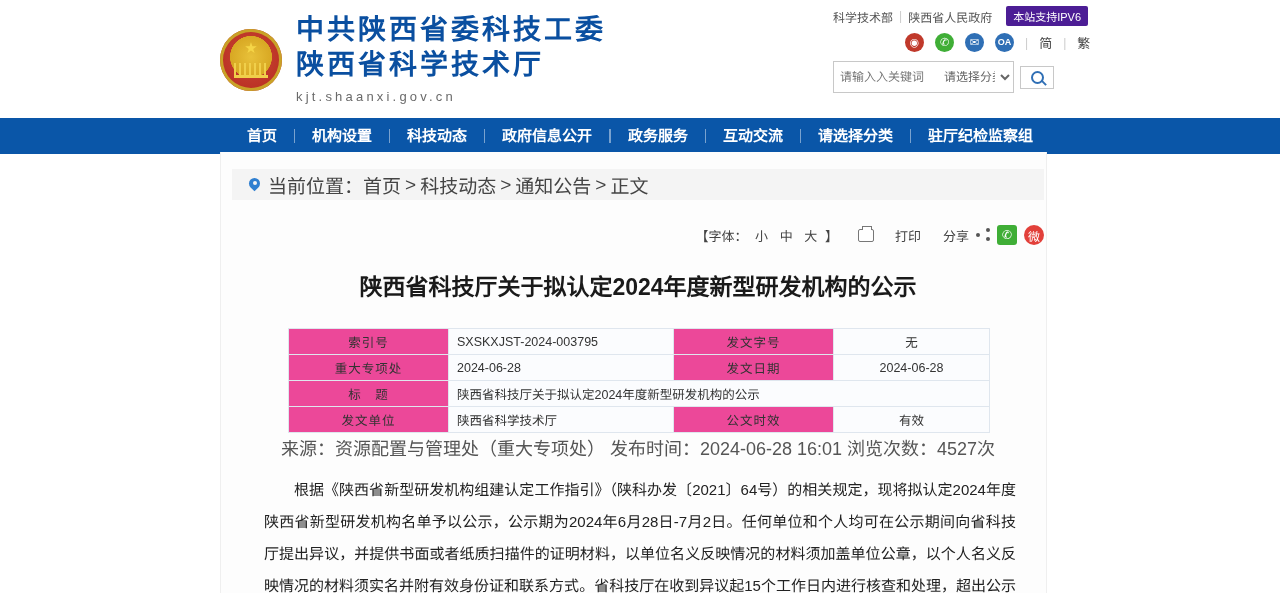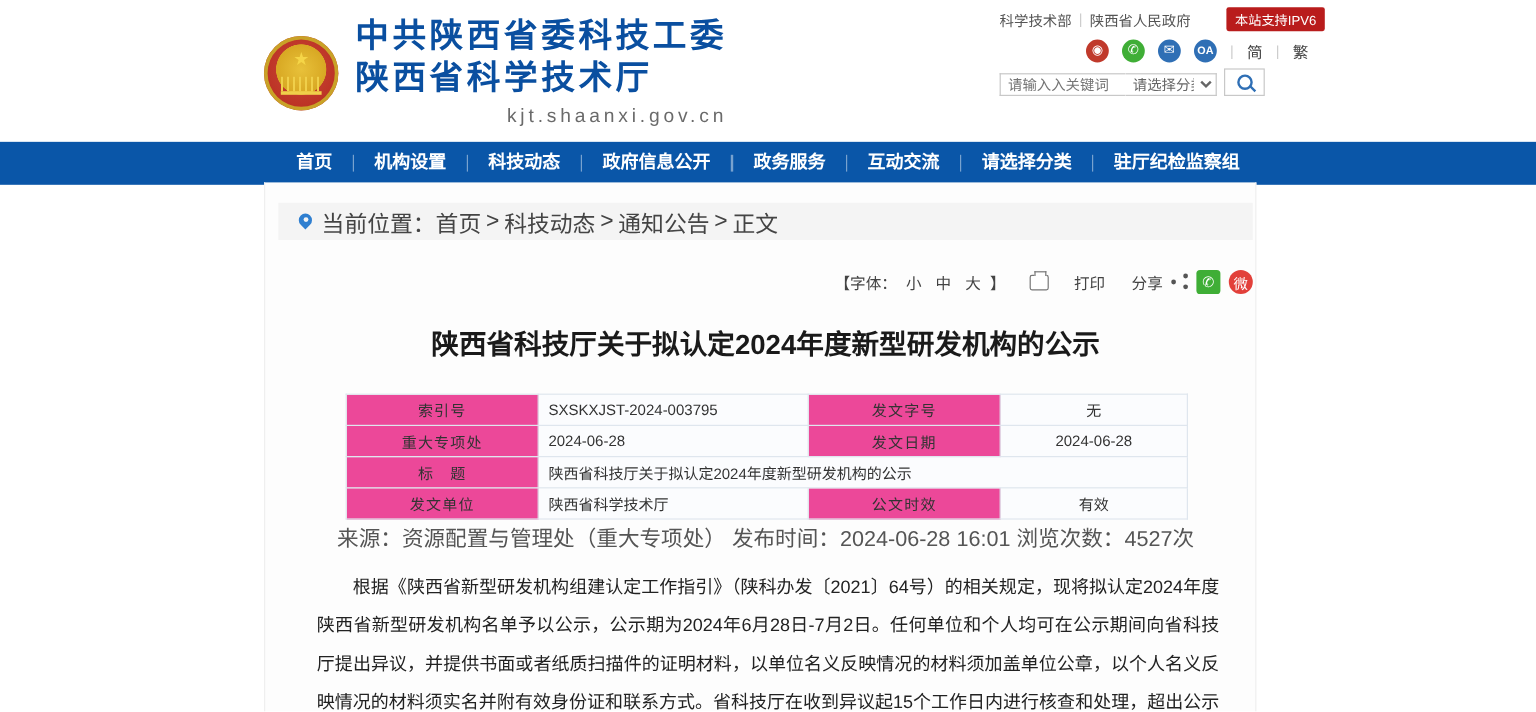--- a/index.html
+++ b/index.html
@@ -33,26 +33,26 @@
     gap: 6px;
   }
   .top-links a {
     color: #555;
     text-decoration: none;
   }
   .top-links .divider {
     color: #ccc;
   }
   .ipv6-badge {
-    background: #b91c1c;
+    background: #4c1d95;
     color: #fff;
     font-size: 11px;
     padding: 2px 7px;
     border-radius: 2px;
-    margin-left: 24px;
+    margin-left: 8px;
     white-space: nowrap;
   }
 
   .top-icons {
     position: absolute;
     top: 33px;
     left: 905px;
     display: flex;
     align-items: center;
     gap: 11px;
@@ -81,22 +81,22 @@
   .vline {
     color: #ccc;
     font-size: 12px;
   }
 
   .searchbar {
     position: absolute;
     top: 61px;
     left: 833px;
     display: flex;
-    align-items: flex-end;
-    height: 19px;
+    align-items: center;
+    height: 32px;
   }
   .search-input {
     width: 105px;
     border: 1px solid #c8c8c8;
     border-right: none;
     font-size: 12px;
     padding: 0 6px;
     color: #999;
     outline: none;
     background: #fff;
@@ -188,23 +188,23 @@
     color: #0a4fa0;
     font-size: 28px;
     font-weight: bold;
     letter-spacing: 3px;
     font-family: "DejaVu Serif", "Liberation Serif", serif;
   }
   .logo-line2 { margin-top: 7px; }
   .logo-url {
     margin-top: 11px;
     color: #6a6a6a;
-    font-size: 16px;
+    font-size: 13px;
     letter-spacing: 3.2px;
-    text-align: right;
+    text-align: left;
     font-family: "Liberation Sans", sans-serif;
   }
 
   
   .nav {
     height: 36px;
     background: #0a56a8;
     display: flex;
     align-items: center;
     justify-content: center;

